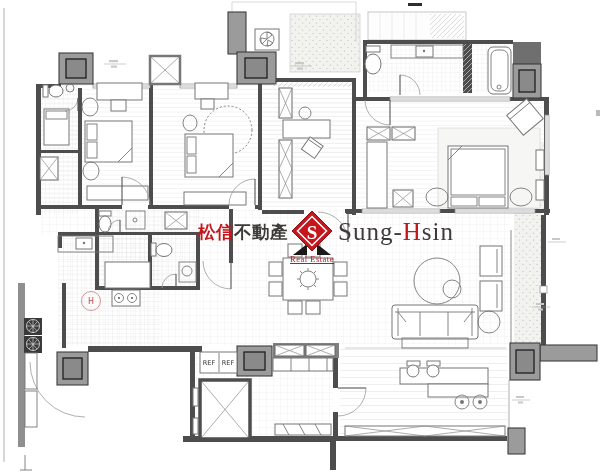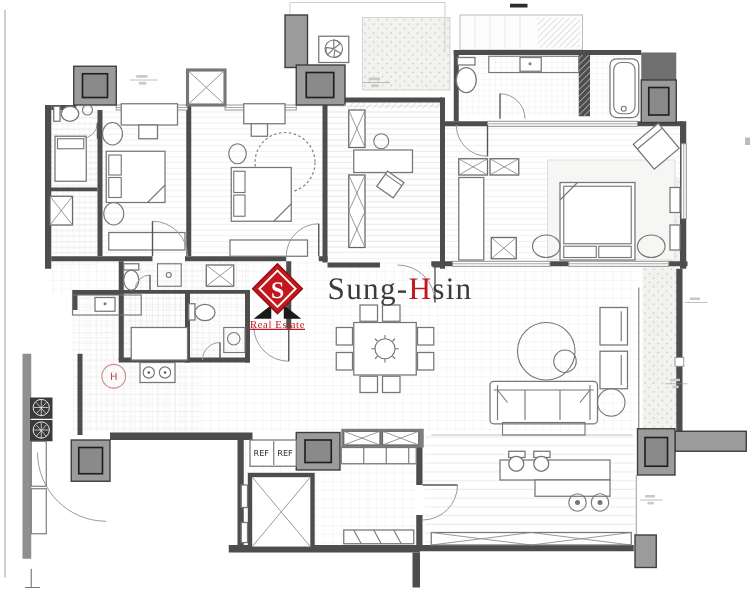--- a/index.html
+++ b/index.html
@@ -24,21 +24,21 @@
   text.hmk{font:8px "DejaVu Sans",sans-serif;fill:#b8474e;}
   
   .wm{position:absolute;left:198px;top:210px;display:flex;align-items:center;height:46px;}
   .wm-cn{font:bold 17.5px "DejaVu Sans",sans-serif;letter-spacing:.5px;color:var(--text-dark,#3d3a39);
          margin-bottom:2px;white-space:nowrap;}
   .wm-cn .red{color:var(--accent-red,#c4161d);}
   .wm-logo{position:relative;width:42px;height:46px;margin:0 3px;}
   .wm-sub{position:absolute;top:44px;left:50%;transform:translateX(-50%);white-space:nowrap;
           font:8.5px "Liberation Serif",serif;color:var(--accent-red,#c4161d);letter-spacing:.5px;text-decoration:underline;}
   .wm-en{font:25px "Liberation Serif",serif;color:var(--text-dark,#3d3a39);letter-spacing:1px;
-         margin-left:16px;white-space:nowrap;margin-bottom:2px;}
+         margin-left:2px;white-space:nowrap;margin-bottom:2px;}
   .wm-en .red{color:var(--accent-red,#c4161d);}
 </style>
 </head>
 <body>
 
 <div id="stage">
 <svg width="600" height="472" viewBox="0 0 600 472">
 <defs>
   <pattern id="grid7" width="7" height="7" patternUnits="userSpaceOnUse">
           <path d="M7 0H0V7" fill="none" stroke="#e8e8eb" stroke-width="0.6"></path>
@@ -508,20 +508,21 @@
         </g>
   <g class="dim" transform="translate(512,396)">
           <rect x="4" y="0" width="8" height="2" fill="#c9c9c9"></rect>
           <line x1="0" y1="4" x2="18" y2="4"></line>
           <rect x="6" y="5.5" width="5" height="2" fill="#c9c9c9"></rect>
         </g>
 </g>
 </svg>
 
 <div class="wm">
+  <span class="wm-cn"><span class="red">松信</span><span>不動產</span></span>
   <span class="wm-logo">
     <svg width="42" height="46" viewBox="0 0 42 46">
       <polygon points="2,45 16,34 16,45" fill="#1a1a1a"></polygon>
       <polygon points="26,34 40,45 26,45" fill="#1a1a1a"></polygon>
       <polygon points="21,1 41,21 21,41 1,21" fill="#c4161d" stroke="#8e0f14" stroke-width="1"></polygon>
       <polygon points="21,6.5 35.5,21 21,35.5 6.5,21" fill="none" stroke="#fff" stroke-width="1.5"></polygon>
       <text x="21" y="28.5" text-anchor="middle" font-family="Liberation Serif, serif" font-weight="bold" font-size="19" fill="#fff">S</text>
     </svg>
     <span class="wm-sub">Real Estate</span>
   </span>

